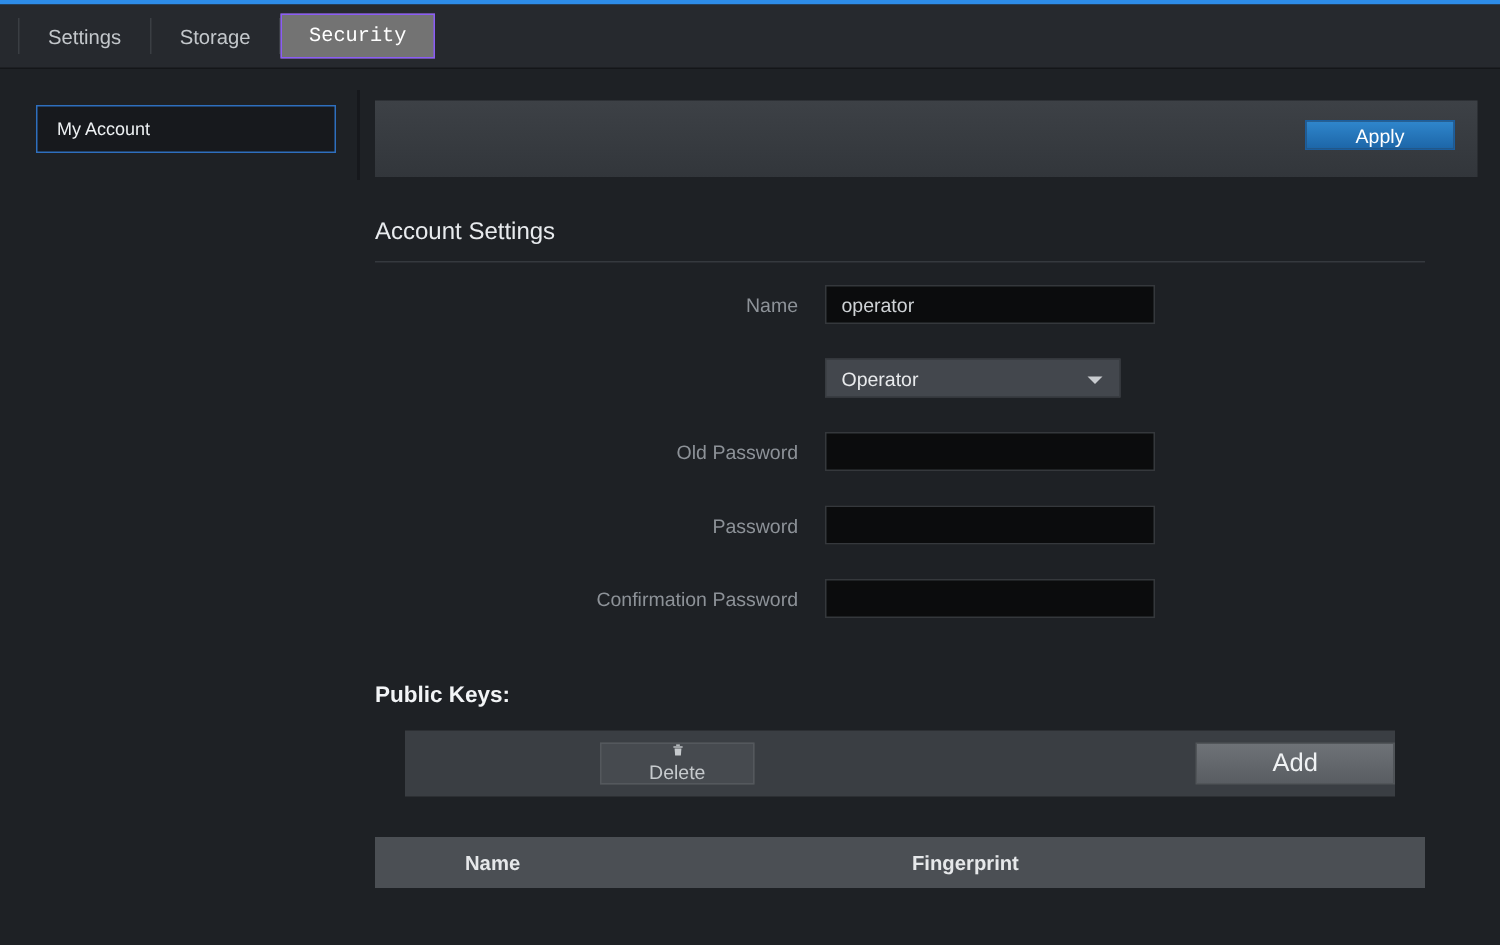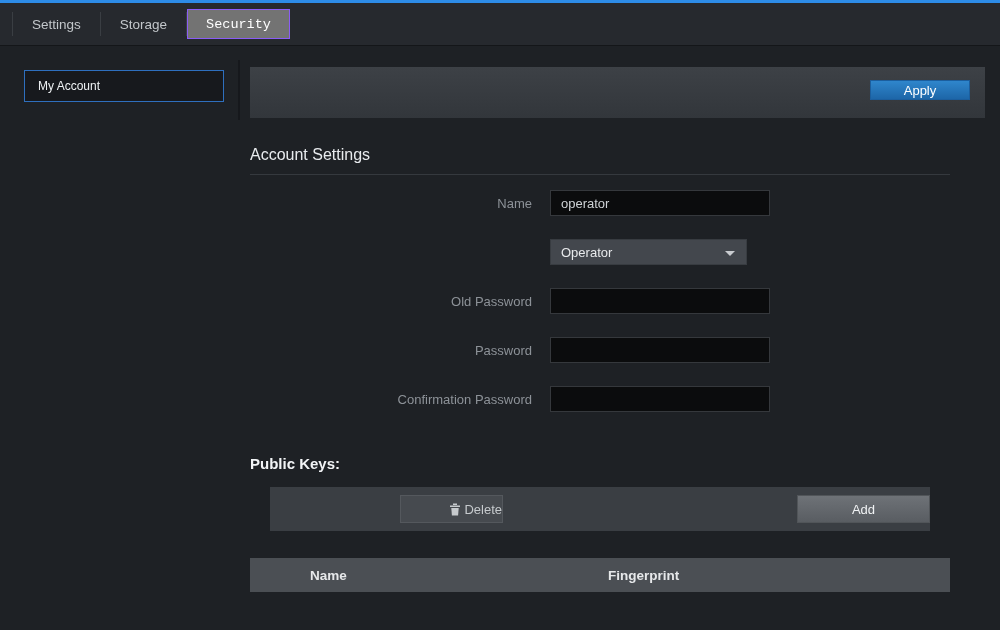--- a/index.html
+++ b/index.html
@@ -95,27 +95,27 @@
     display:flex; align-items:center; padding-left:11px; gap:9px;
     color:#eef0f2; font-size:13px; font-weight:600; cursor:pointer;
   }
   .checkbox {
     width:15px; height:15px; border:1px solid #9aa0a5; background:transparent; display:inline-block;
   }
   .delete-btn {
     position:absolute; left:130px; top:8px; width:103px; height:28px;
     background:#464a4f; border:1px solid #54585d;
     display:flex; align-items:center; justify-content:flex-end; gap:3px;
-    color:#c6cacd; font-size:13px; cursor:pointer;
+    color:#c6cacd; font-size:13px; cursor:pointer;flex-direction:column;
   }
   .add-btn {
     position:absolute; left:527px; top:8px; width:133px; height:28px;
     background:linear-gradient(#6e7277,#595d62); border:1px solid #515559;
     display:flex; align-items:center; justify-content:center;
-    color:#f0f2f4; font-size:13px; cursor:pointer;
+    color:#f0f2f4; font-size:17px; cursor:pointer;
   }
 
   
   .pk-table-header {
     position:absolute; left:250px; top:558px; width:700px; height:34px;
     background:#4b4f54;
   }
   .pk-col { position:absolute; top:0; height:34px; display:flex; align-items:center;
     font-size:13.5px; font-weight:600; color:#e6e8ea; }
   .pk-col-name { left:60px; }

